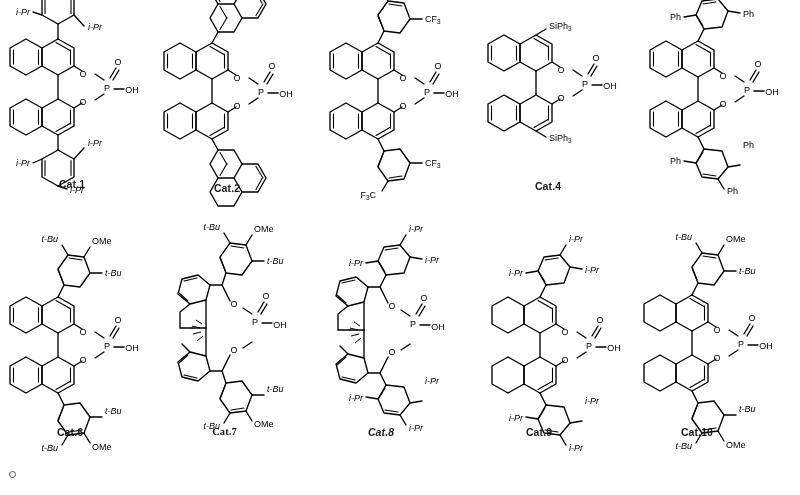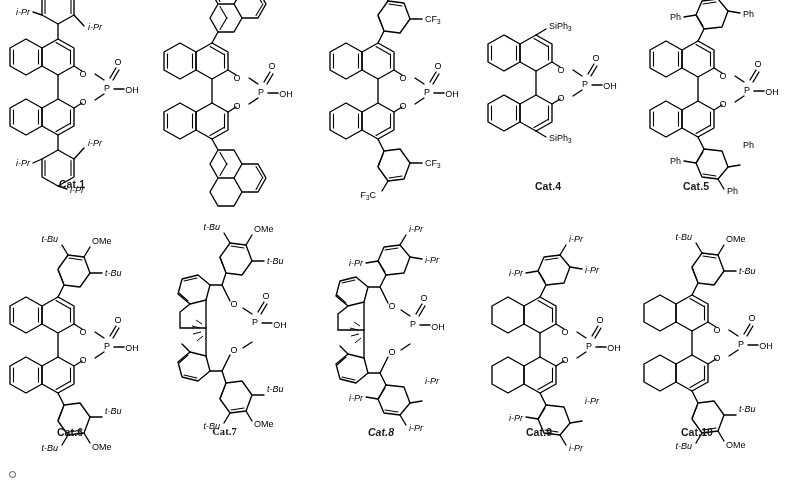--- a/index.html
+++ b/index.html
@@ -121,20 +121,21 @@
       </g>
       <g>
         <path class="bond" d="M42,139 L48,150"></path>
         <path class="ring" d="M48,150 L40,164 L48,178 L64,178 L72,164 L64,150 Z"></path>
         <path class="bond-thin" d="M50,152.5 L57,164.5 M50,175.5 L57,163.5"></path>
         <path class="ring" d="M48,178 L40,192 L48,206 L64,206 L72,192 L64,178"></path>
         <path class="ring" d="M72,164 L88,164 L96,178 L88,192 L72,192"></path>
         <path class="bond-thin" d="M86,166.5 L93,178 M86,189.5 L92,178.5"></path>
       </g>
     </svg>
+    <div class="caption" style="top:182px;left:-18px;">Cat.2</div>
   </div>
 
   <div class="cell" style="left:322px;top:0px;width:160px;height:200px;">
     <svg class="struct" width="160" height="190" viewBox="0 0 160 190">
       <g>
         <path class="ring" d="M8,52 L8,70 L24,79 L40,70 L40,52 L24,43 Z"></path>
         <path class="bond-thin" d="M11.5,54 L11.5,68 M36.5,54 L36.5,68"></path>
         <path class="ring" d="M40,52 L40,70 L56,79 L72,70 L72,52 L56,43 Z"></path>
         <path class="bond-thin" d="M54,46.5 L68,54.5"></path>
         <path class="bond-thin" d="M68.5,54 L68.5,68"></path>
@@ -266,21 +267,20 @@
         <path class="ring" d="M68,149 L60,163 L66,177 L82,179 L92,167 L86,151 Z"></path>
         <path class="bond-thin" d="M67,152 L61,162 M67,174 L80,176"></path>
         <path class="bond" d="M60,163 L48,161"></path>
         <text class="lbl" x="45" y="164" text-anchor="end">Ph</text>
         <path class="bond" d="M92,167 L104,165"></path>
         <text class="lbl" x="107" y="148" text-anchor="start">Ph</text>
         <path class="bond" d="M82,179 L88,189"></path>
         <text class="lbl" x="91" y="194" text-anchor="start">Ph</text>
       </g>
     </svg>
-    <div class="caption" style="top:180px;left:-22px;">Cat.5</div>
   </div>
 
   <div class="cell" style="left:0px;top:256px;width:160px;height:190px;">
     <svg class="struct" width="160" height="180" viewBox="0 0 160 180">
       <g>
         <path class="ring" d="M10,50 L10,68 L26,77 L42,68 L42,50 L26,41 Z"></path>
         <path class="bond-thin" d="M13.5,52 L13.5,66 M38.5,52 L38.5,66"></path>
         <path class="ring" d="M42,50 L42,68 L58,77 L74,68 L74,50 L58,41 Z"></path>
         <path class="bond-thin" d="M56,44.5 L70,52.5"></path>
         <path class="bond-thin" d="M70.5,52 L70.5,66"></path>

